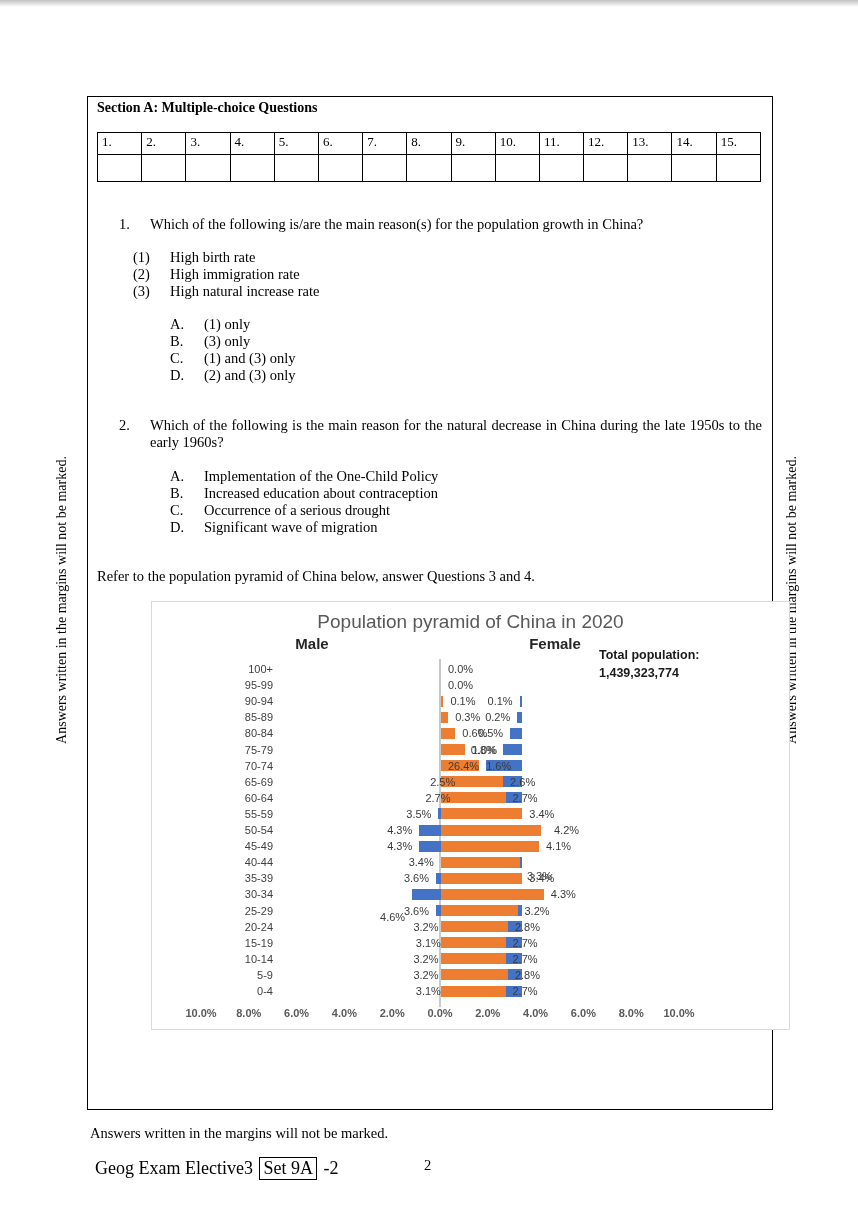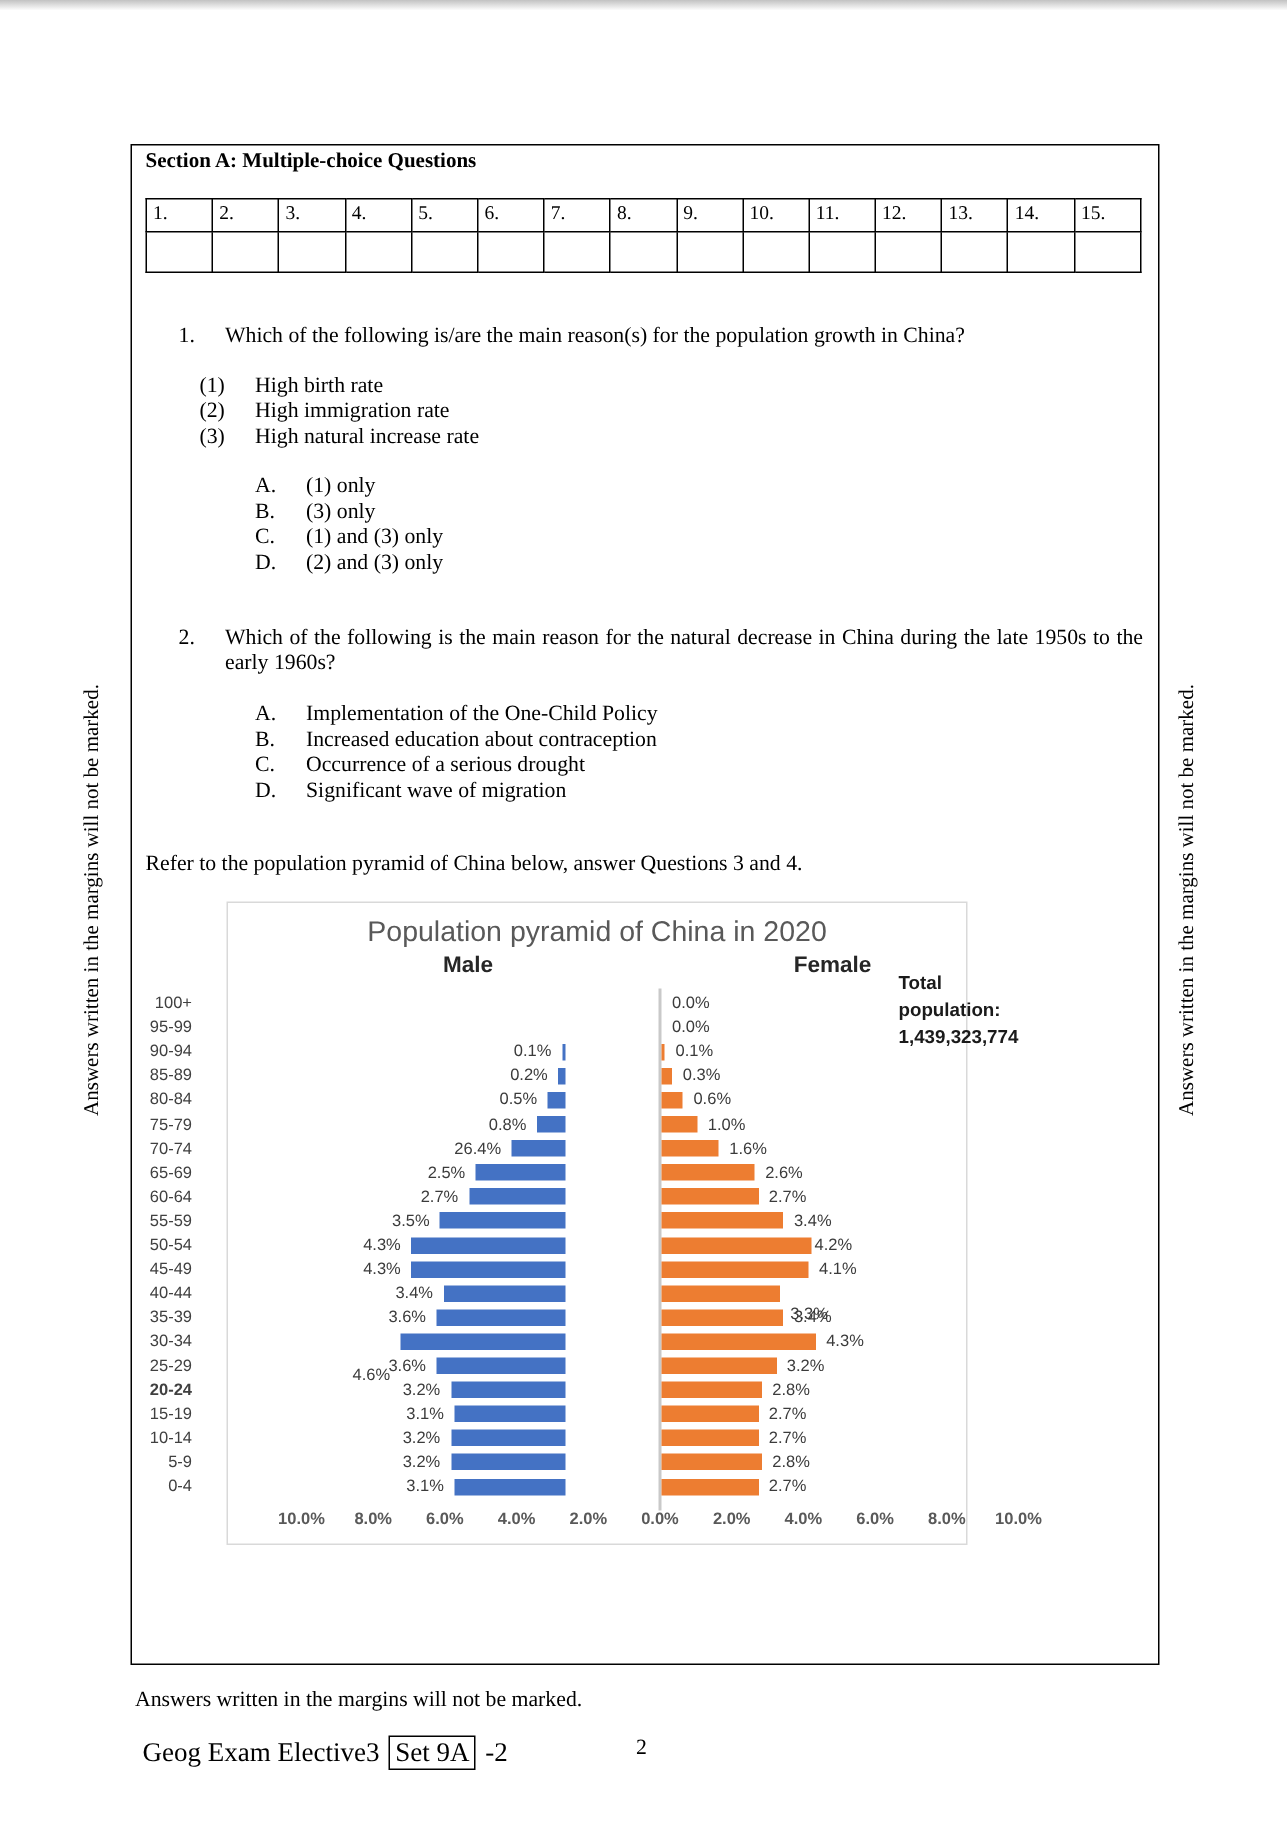--- a/index.html
+++ b/index.html
@@ -19,21 +19,21 @@
   .ag-blank{height:25px;}
   .q-num{position:absolute;font-size:14.5px;}
   .q-text{position:absolute;font-size:14.5px;}
   .justify-line{text-align:justify;text-align-last:justify;}
   .list{position:absolute;font-size:14.5px;}
   .opt-row{display:flex;height:17px;line-height:17px;}
   .stmt-num{display:inline-block;width:37px;flex:0 0 37px;}
   .opt-letter{display:inline-block;width:34px;flex:0 0 34px;}
   .refer{position:absolute;left:97px;top:568px;font-size:14.5px;}
   
-  .chart-box{position:absolute;left:151px;top:601px;width:494px;height:429px;
+  .chart-box{position:absolute;left:151px;top:601px;width:639px;height:429px;
         border:1px solid #d9d9d9;box-sizing:border-box;background:#fff;
         font-family:"Liberation Sans", sans-serif;}
   .chart-title{position:absolute;left:0;top:9px;width:100%;text-align:center;
         font-size:19px;color:#595959;}
   .series-label{position:absolute;top:33px;width:120px;text-align:center;
         font-size:15px;font-weight:bold;color:#262626;}
   .series-label.male{left:100px;}
   .series-label.female{left:343px;}
   .totalpop{position:absolute;left:447px;top:44px;font-size:12.5px;font-weight:bold;
         color:#1a1a1a;line-height:18px;}
@@ -214,21 +214,21 @@
         <div class="val-label" style="left: 360.5px; top: 189.8px;">2.7%</div>
         <div class="age-label" style="top: 205.9px;">55-59</div>
         <div class="bar" style="right: 267px; width: 83.6px; top: 206.4px; background: rgb(68, 114, 196);"></div>
         <div class="bar" style="left: 289px; width: 81.3px; top: 206.4px; background: rgb(237, 125, 49);"></div>
         <div class="val-label" style="right: 357.6px; top: 205.9px;">3.5%</div>
         <div class="val-label" style="left: 377.3px; top: 205.9px;">3.4%</div>
         <div class="age-label" style="top: 222px;">50-54</div>
         <div class="bar" style="right: 267px; width: 102.8px; top: 222.5px; background: rgb(68, 114, 196);"></div>
         <div class="bar" style="left: 289px; width: 100.4px; top: 222.5px; background: rgb(237, 125, 49);"></div>
         <div class="val-label" style="right: 376.8px; top: 222px;">4.3%</div>
-        <div class="val-label" style="left: 391px; top: 222px;">4.2%</div>
+        <div class="val-label" style="left: 402px; top: 222px;">4.2%</div>
         <div class="age-label" style="top: 238.1px;">45-49</div>
         <div class="bar" style="right: 267px; width: 102.8px; top: 238.6px; background: rgb(68, 114, 196);"></div>
         <div class="bar" style="left: 289px; width: 98px; top: 238.6px; background: rgb(237, 125, 49);"></div>
         <div class="val-label" style="right: 376.8px; top: 238.1px;">4.3%</div>
         <div class="val-label" style="left: 394px; top: 238.1px;">4.1%</div>
         <div class="age-label" style="top: 254.2px;">40-44</div>
         <div class="bar" style="right: 267px; width: 81.3px; top: 254.7px; background: rgb(68, 114, 196);"></div>
         <div class="bar" style="left: 289px; width: 78.9px; top: 254.7px; background: rgb(237, 125, 49);"></div>
         <div class="val-label" style="right: 355.3px; top: 254.2px;">3.4%</div>
         <div class="val-label" style="left: 374.9px; top: 268px;">3.3%</div>
@@ -240,21 +240,21 @@
         <div class="age-label" style="top: 286.4px;">30-34</div>
         <div class="bar" style="right: 267px; width: 109.9px; top: 286.9px; background: rgb(68, 114, 196);"></div>
         <div class="bar" style="left: 289px; width: 102.8px; top: 286.9px; background: rgb(237, 125, 49);"></div>
         <div class="val-label" style="right: 383.9px; top: 286.4px; margin-top: 23px;">4.6%</div>
         <div class="val-label" style="left: 398.8px; top: 286.4px;">4.3%</div>
         <div class="age-label" style="top: 302.5px;">25-29</div>
         <div class="bar" style="right: 267px; width: 86px; top: 303px; background: rgb(68, 114, 196);"></div>
         <div class="bar" style="left: 289px; width: 76.5px; top: 303px; background: rgb(237, 125, 49);"></div>
         <div class="val-label" style="right: 360px; top: 302.5px;">3.6%</div>
         <div class="val-label" style="left: 372.5px; top: 302.5px;">3.2%</div>
-        <div class="age-label" style="top: 318.6px; font-weight: bold;">20-24</div>
+        <div class="age-label" style="top: 318.6px;">20-24</div>
         <div class="bar" style="right: 267px; width: 76.5px; top: 319.1px; background: rgb(68, 114, 196);"></div>
         <div class="bar" style="left: 289px; width: 66.9px; top: 319.1px; background: rgb(237, 125, 49);"></div>
         <div class="val-label" style="right: 350.5px; top: 318.6px;">3.2%</div>
         <div class="val-label" style="left: 362.9px; top: 318.6px;">2.8%</div>
         <div class="age-label" style="top: 334.7px;">15-19</div>
         <div class="bar" style="right: 267px; width: 74.1px; top: 335.2px; background: rgb(68, 114, 196);"></div>
         <div class="bar" style="left: 289px; width: 64.5px; top: 335.2px; background: rgb(237, 125, 49);"></div>
         <div class="val-label" style="right: 348.1px; top: 334.7px;">3.1%</div>
         <div class="val-label" style="left: 360.5px; top: 334.7px;">2.7%</div>
         <div class="age-label" style="top: 350.8px;">10-14</div>

